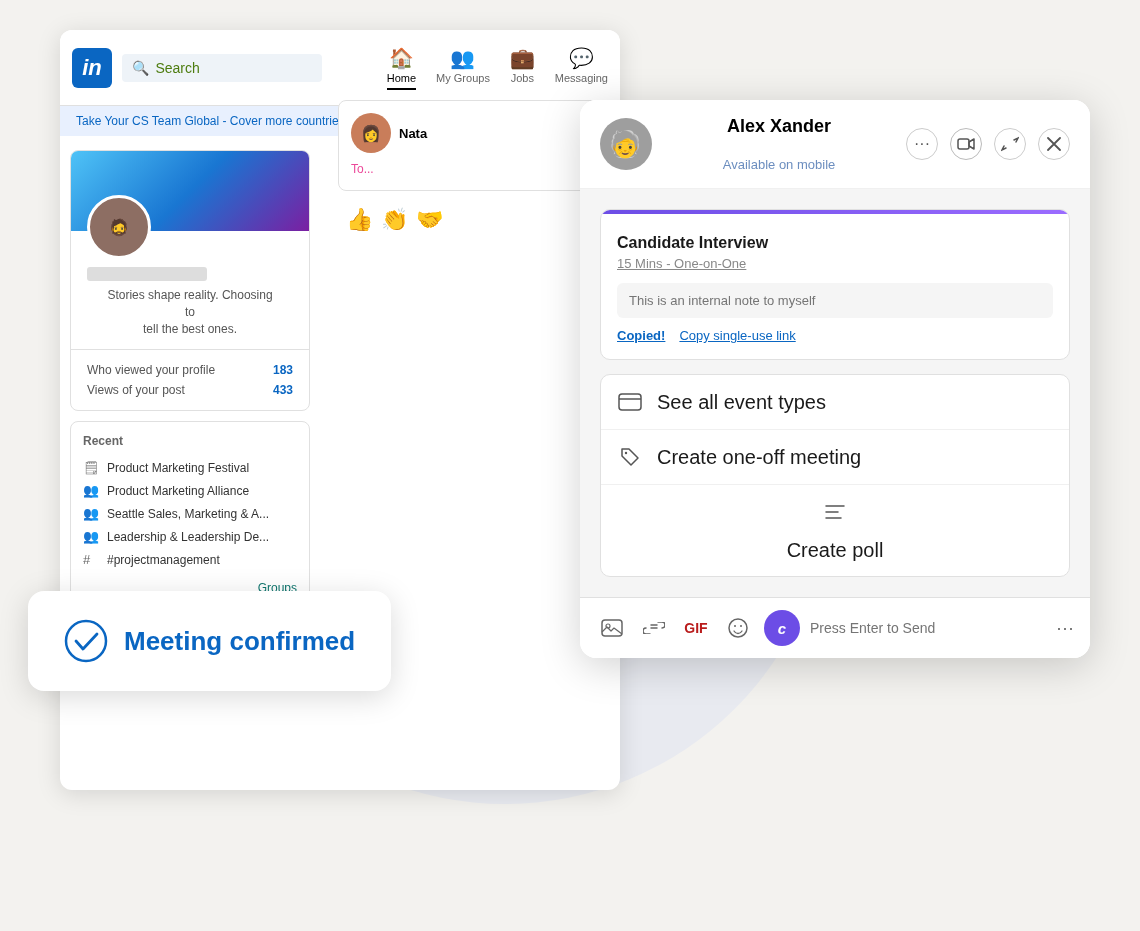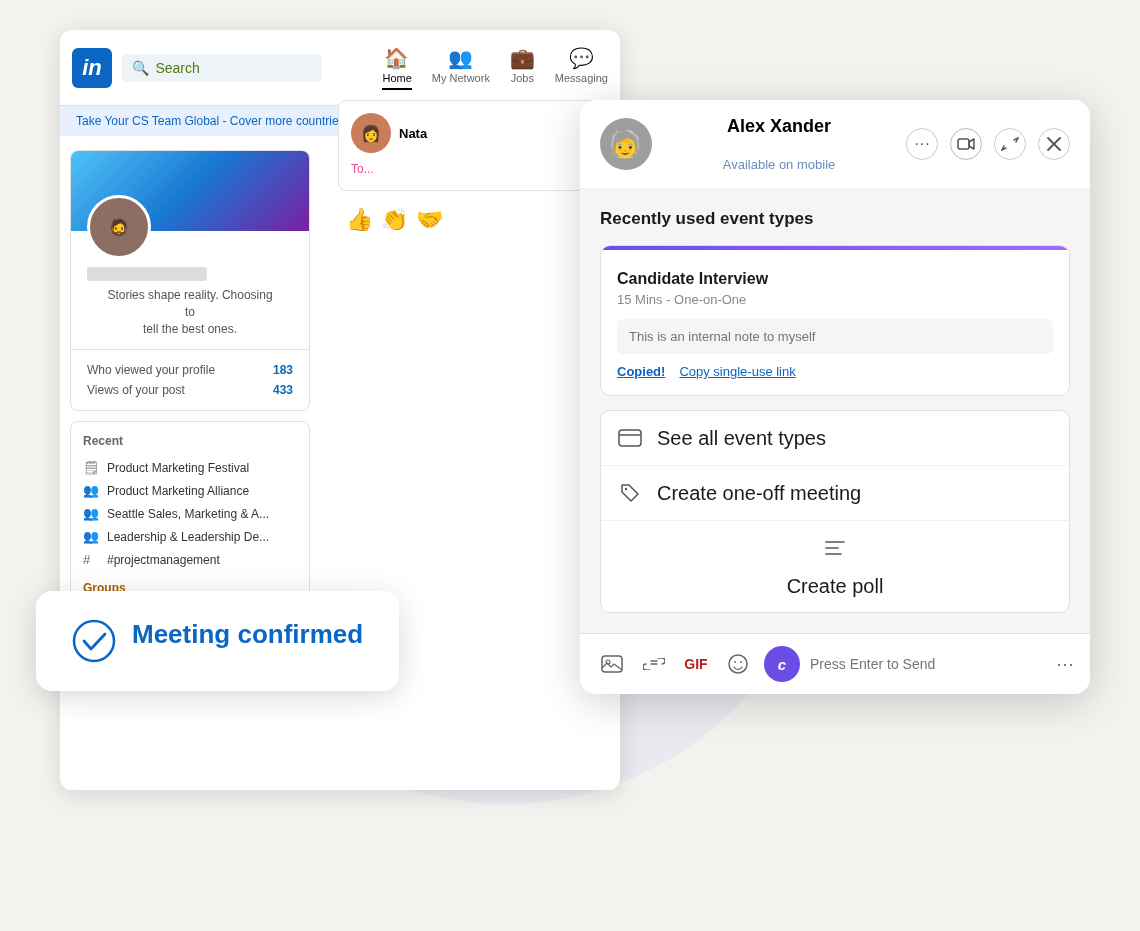--- a/index.html
+++ b/index.html
@@ -199,23 +199,24 @@
       font-size: 12px;
       color: #333;
     }
     .li-sidebar-icon {
       font-size: 13px;
       color: #666;
       width: 16px;
     }
     .li-groups-heading {
       font-size: 12px;
-      color: #a16207;
-      font-weight: 700;
+      color: #0f766e;
+      font-weight: 400;
       margin: 10px 0 6px;
+      text-align: right;
     }
 
     
     .li-feed {
       position: absolute;
       top: 62px;
       left: 270px;
       width: 290px;
       bottom: 0;
       overflow: hidden;
@@ -250,27 +251,27 @@
     .li-post-name {
       font-weight: 600;
       font-size: 13px;
       color: #000;
     }
 
     
     .meeting-confirmed {
       position: absolute;
       bottom: 240px;
-      left: 36px;
+      left: 28px;
       background: #fff;
       border-radius: 16px;
       box-shadow: 0 6px 30px rgba(0,0,0,0.15);
       padding: 28px 36px;
       display: flex;
-      align-items: flex-start;
+      align-items: center;
       gap: 16px;
       z-index: 10;
       min-width: 340px;
     }
     .meeting-check-icon {
       width: 44px;
       height: 44px;
       flex-shrink: 0;
     }
     .meeting-confirmed-text {
@@ -385,20 +386,21 @@
       font-size: 16px;
       font-weight: 700;
       color: #1a1a1a;
       margin-top: 8px;
       margin-bottom: 4px;
     }
     .event-card-subtitle {
       font-size: 13px;
       color: #888;
       margin-bottom: 12px;
+      text-decoration: underline;
     }
     .event-note-input {
       width: 100%;
       background: #f5f5f5;
       border: none;
       border-radius: 6px;
       padding: 10px 12px;
       font-size: 13px;
       color: #aaa;
       margin-bottom: 10px;
@@ -507,21 +509,21 @@
       <span class="li-search-icon">🔍</span>
       <span class="li-search-text">Search</span>
     </div>
     <div class="li-nav-icons">
       <div class="li-nav-item active">
         <span class="li-nav-icon">🏠</span>
         <span>Home</span>
       </div>
       <div class="li-nav-item">
         <span class="li-nav-icon">👥</span>
-        <span>My Network</span>
+        <span>My Groups</span>
       </div>
       <div class="li-nav-item">
         <span class="li-nav-icon">💼</span>
         <span>Jobs</span>
       </div>
       <div class="li-nav-item">
         <span class="li-nav-icon">💬</span>
         <span>Messaging</span>
       </div>
     </div>
@@ -647,21 +649,20 @@
       </div>
       <div class="popup-action-btn" title="Close">
         <svg width="14" height="14" viewBox="0 0 14 14" fill="none">
           <path d="M1 1l12 12M13 1L1 13" stroke="#555" stroke-width="1.8" stroke-linecap="round"></path>
         </svg>
       </div>
     </div>
   </div>
 
   <div class="popup-body">
-    <div class="popup-section-title">Recently used event types</div>
 
     <div class="event-card">
       <div class="event-card-top-bar"></div>
       <div class="event-card-title">Candidate Interview</div>
       <div class="event-card-subtitle">15 Mins - One-on-One</div>
       <input class="event-note-input" type="text" readonly="" placeholder="This is an internal note to myself" style="">
       <div class="event-card-links">
         <span class="event-card-link copied">Copied!</span>
         <span class="event-card-link">Copy single-use link</span>
       </div>

